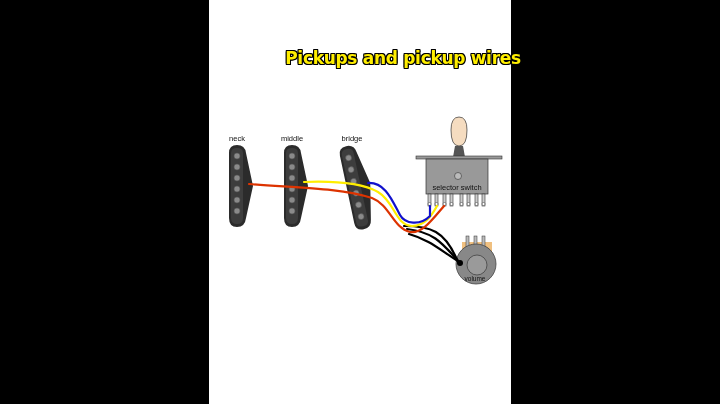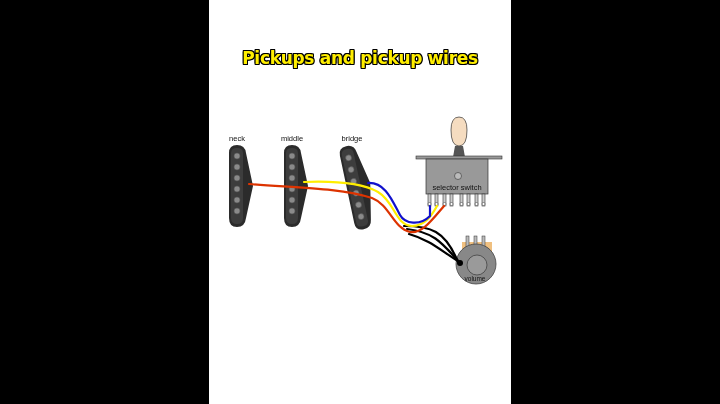--- a/index.html
+++ b/index.html
@@ -1,19 +1,19 @@
 <!DOCTYPE html>
 <html><head>
   <meta charset="utf-8">
   <style>
     html, body { margin:0; padding:0; }
     body { width:720px; height:404px; background:#000; position:relative; overflow:hidden; font-family:"Liberation Sans", sans-serif; }
     .panel { position:absolute; left:209px; top:0; width:302px; height:404px; background:#fff; }
     .title { position:absolute; left:209px; top:48px; width:302px; text-align:center; font-family:"DejaVu Sans", sans-serif; font-weight:bold; font-size:17px; color:#ffee00; letter-spacing:-0.3px;
-      text-shadow: -1px -1px 0 #000, 1px -1px 0 #000, -1px 1px 0 #000, 1px 1px 0 #000, 0 1px 0 #000, 1px 0 0 #000, 0 -1px 0 #000, -1px 0 0 #000; }
+      text-shadow: -1px -1px 0 #000, 1px -1px 0 #000, -1px 1px 0 #000, 1px 1px 0 #000, 0 1px 0 #000, 1px 0 0 #000, 0 -1px 0 #000, -1px 0 0 #000; padding-left: 43px; }
     svg.diagram { position:absolute; left:0; top:0; }
     .lbl { font-family:"Liberation Sans", sans-serif; font-size:7.5px; fill:#111; }
   </style>
 </head>
 <body>
 
 <div class="panel"></div>
 <div class="title">Pickups and pickup wires</div>
 
 <svg class="diagram" width="720" height="404" viewBox="0 0 720 404">

